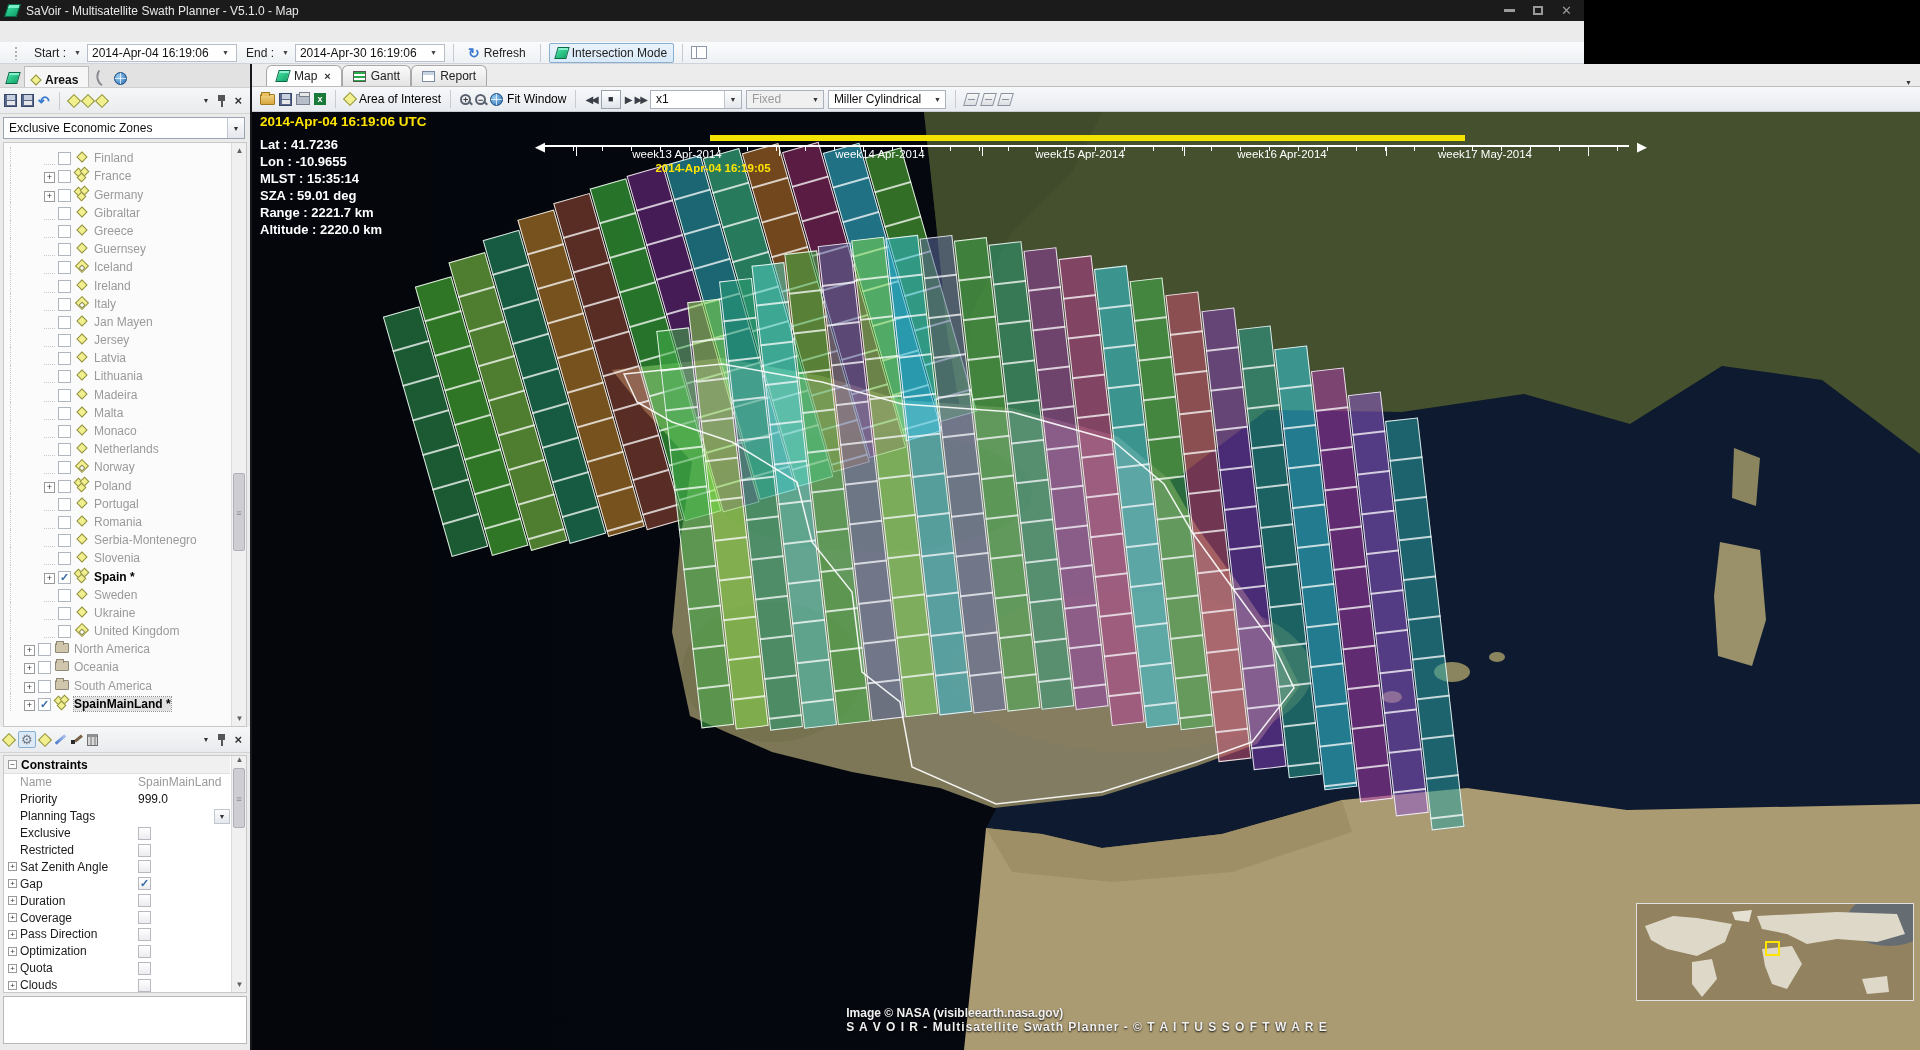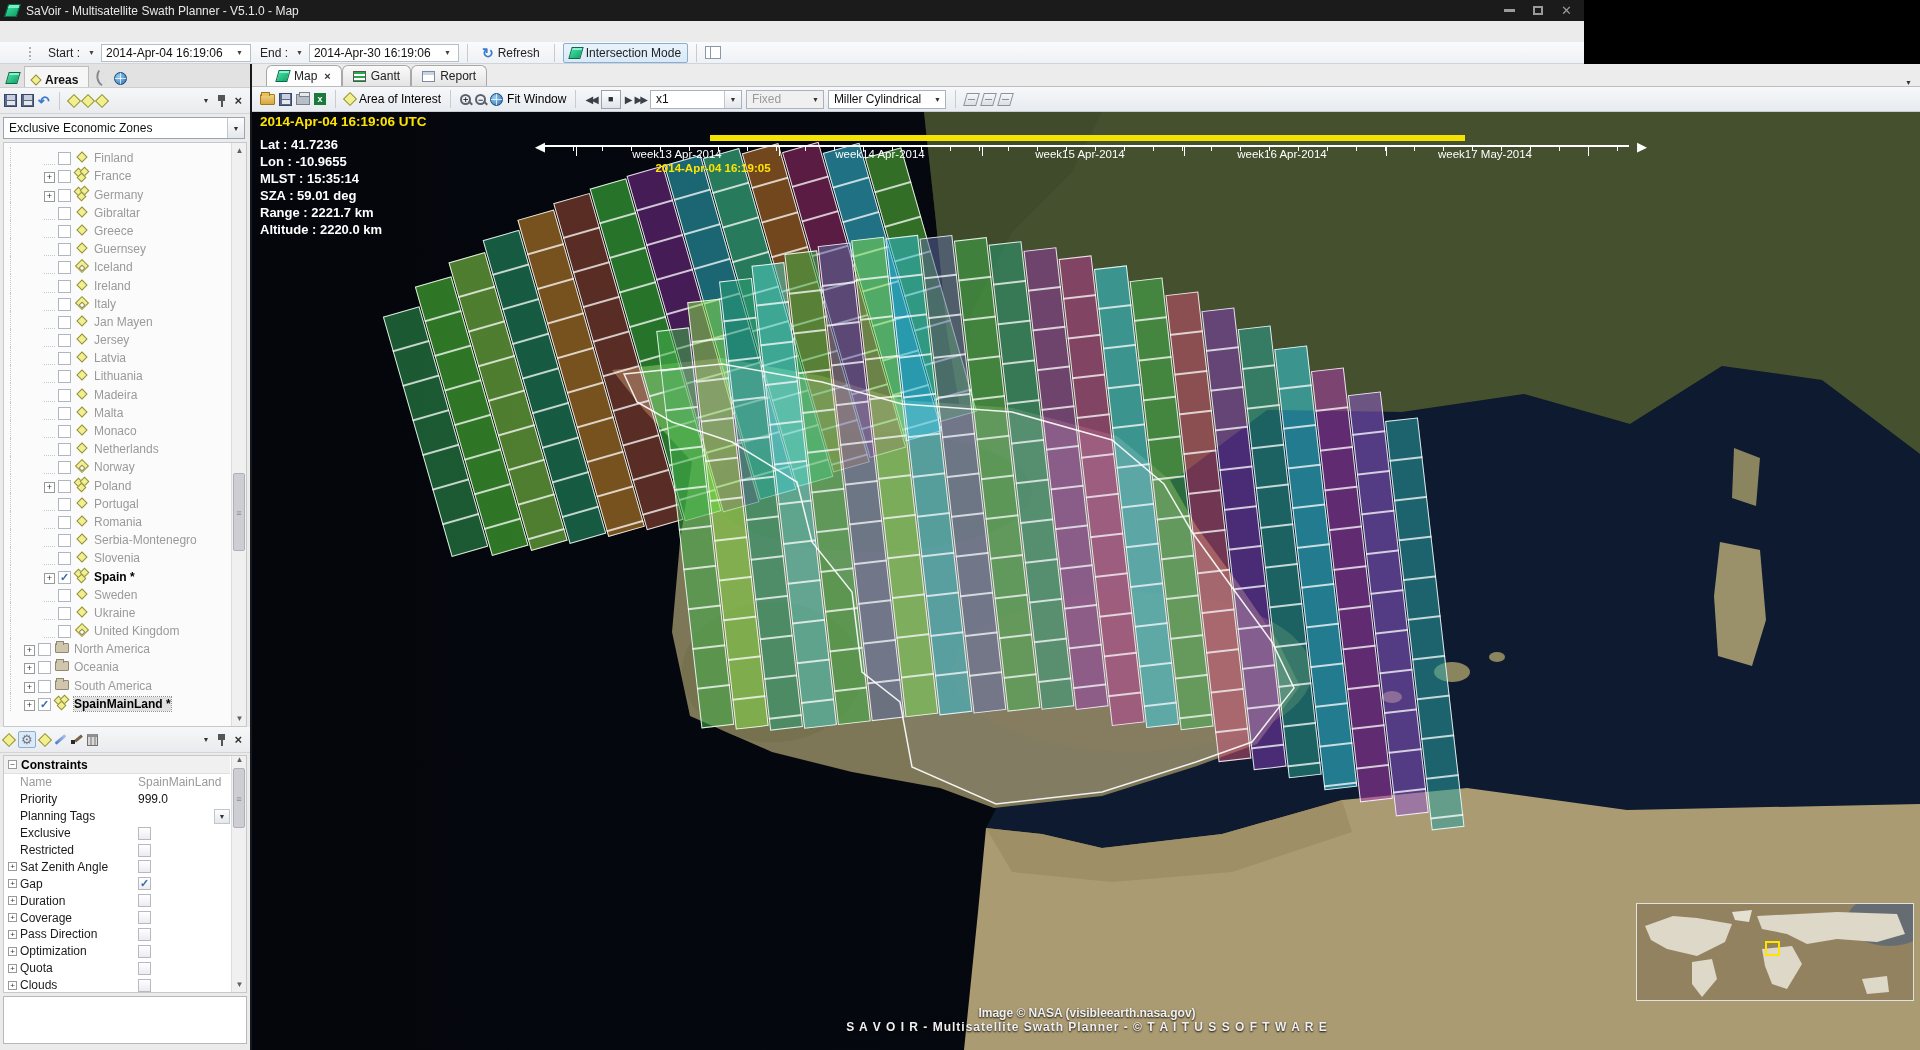--- a/index.html
+++ b/index.html
@@ -20,21 +20,21 @@
   
   #menubar { position:absolute; left:0; top:21px; width:100%; height:21px; background:#f0f0f0;
              border-bottom:1px solid #d8d8d8; display:flex; align-items:center; padding-left:12px; }
   #menubar .grip, .tbgrip { width:5px; height:14px; margin-right:6px;
       background-image:radial-gradient(circle, #b0b0b0 1px, transparent 1.2px); background-size:4px 4px; }
   .menuitem { padding:3px 9px; color:#1a1a1a; }
 
   
   #toolbar1 { position:absolute; left:0; top:42px; width:100%; height:22px;
               background:linear-gradient(#fafbfc,#eef1f5); border-bottom:1px solid #d0d4da;
-              display:flex; align-items:center; padding-left:28px; gap:3px; }
+              display:flex; align-items:center; padding-left:14px; gap:3px; }
   .tblabel { color:#222; margin:0 2px 0 6px; }
   .dd-arrow { font-size:7px; color:#444; padding:0 3px; }
   .datefield { background:#fff; border:1px solid #b8bec8; height:18px; display:flex; align-items:center;
                padding:0 4px; width:150px; justify-content:space-between; color:#111; }
   .vsep { width:1px; height:18px; background:#c8ccd2; margin:0 5px; }
   .tbbtn { display:flex; align-items:center; gap:4px; padding:1px 6px; height:20px; color:#222; }
   .tbbtn.toggled { background:linear-gradient(#eaf3fc,#d8e9f8); border:1px solid #88aed0; border-radius:2px; }
   .refresh-glyph { color:#3a7ad0; font-size:14px; font-weight:bold; }
   .miniswath { width:12px; height:12px; background:linear-gradient(135deg,#44e0a0,#16a86e);
                transform:skewX(-16deg); border:1px solid #0a6a46; box-shadow:inset 0 2px 0 #88f0cc; }
@@ -182,21 +182,21 @@
   
   #timeline { position:absolute; left:0; top:0; width:100%; height:80px; z-index:25; }
   #tl-bar { position:absolute; left:458px; top:23px; width:755px; height:6px; background:#f2e400; }
   #tl-line { position:absolute; left:292px; top:33px; width:1085px; height:2px; background:#fff; }
   .tick { position:absolute; width:1px; background:#fff; top:35px; }
   .tl-label { position:absolute; top:36px; transform:translateX(-50%); color:#fff; font-size:11.5px; white-space:nowrap; }
   #tl-cursor { position:absolute; left:461px; top:50px; transform:translateX(-50%); color:#ffe400; font-size:11.5px; font-weight:bold; white-space:nowrap; }
   .tl-arrow { position:absolute; top:27px; color:#fff; font-size:13px; }
 
   
-  #attrib { position:absolute; left:835px; top:894px; transform:translateX(-50%); text-align:center;
+  #attrib { position:absolute; left:835px; top:894px; transform:translateX(-50%); text-align:left;
             color:#f0f0f0; font-weight:bold; font-size:12px; line-height:14px; z-index:30; text-shadow:0 1px 2px #000; }
   #attrib .l2 { letter-spacing:1px; }
 
   
   #minimap { position:absolute; left:1384px; top:791px; width:278px; height:98px; border:1px solid #e0e0e0;
              z-index:30; background:#93825f; overflow:hidden; }
   #minimap svg { display:block; }
 
   
   #aoisvg { position:absolute; left:0; top:0; z-index:10; }

